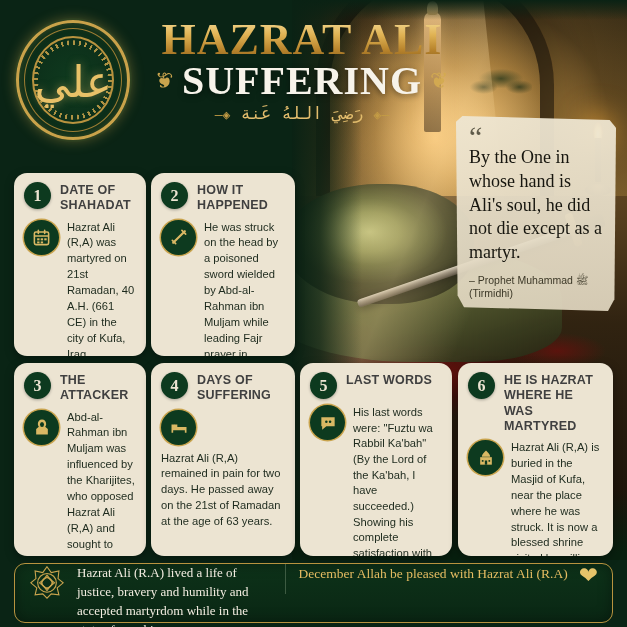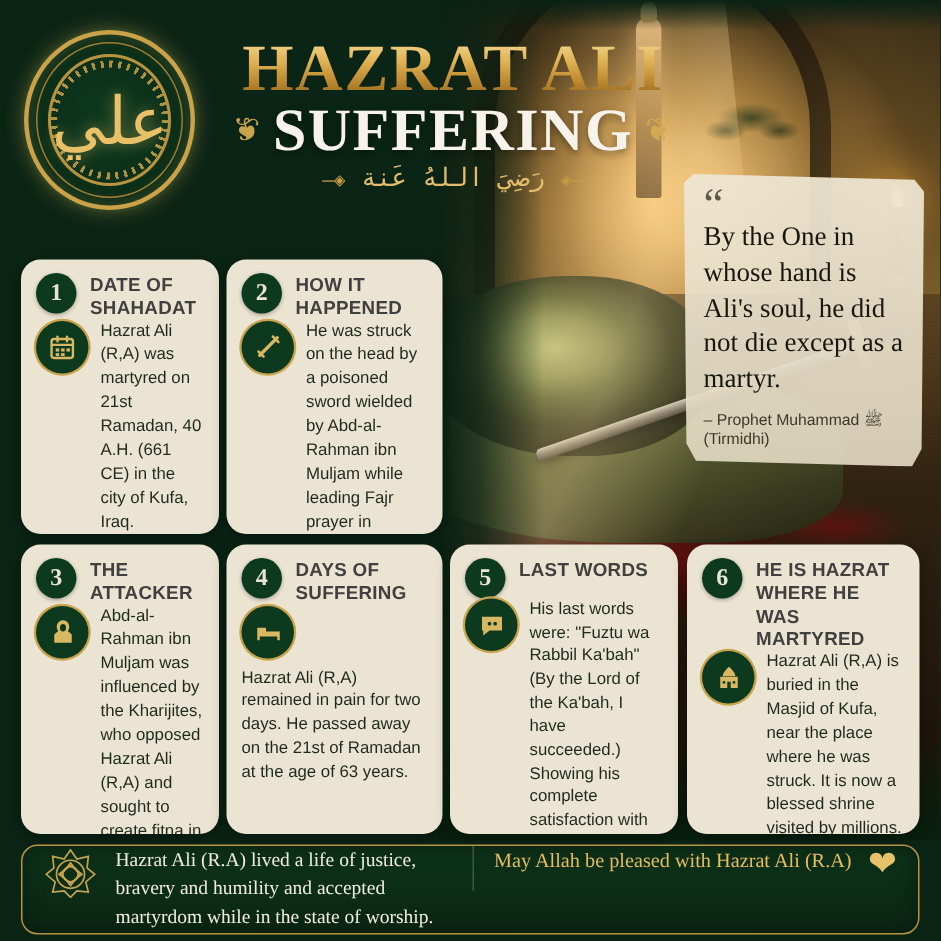--- a/index.html
+++ b/index.html
@@ -183,21 +183,21 @@
     font-family:"Liberation Serif", serif;
     font-size:23px; color:#f3ece0; letter-spacing:.3px;
   }
   .t-main {
     font-family:"Liberation Serif", serif;
     font-weight:700; font-size:44px; line-height:1.0;
     letter-spacing:1px;
     background:linear-gradient(180deg,#f6dd9a 0%, #e0b354 38%, #b8842c 72%, #8e6320 100%);
     -webkit-background-clip:text; background-clip:text;
     color:transparent;
-    margin-top:8px;
+    margin-top:2px;
   }
   .t-sub-row {
     display:flex; align-items:center; justify-content:center; gap:8px; margin-top:-2px;
   }
   .t-sub {
     font-family:"Liberation Serif", serif;
     font-weight:700; font-size:40px; line-height:1.05;
     color:#f7f3ea; letter-spacing:1px;
     text-shadow:0 2px 6px rgba(0,0,0,0.45);
   }
@@ -249,21 +249,21 @@
     color:#ece4d2;
     font-family:"Liberation Serif", serif;
     font-weight:700; font-size:16px;
     display:flex; align-items:center; justify-content:center;
     box-shadow:0 1px 3px rgba(0,0,0,0.3);
   }
   .card-title {
     font-size:12.5px; font-weight:700; line-height:1.22;
     color:#404040; letter-spacing:.2px; padding-top:1px;
   }
-  .card-body { display:flex; gap:8px; margin-top:0; }
+  .card-body { display:flex; gap:8px; margin-top:6px; }
   .icon-circle {
     flex:0 0 auto;
     width:35px; height:35px; border-radius:50%;
     background:#0d3a1f;
     border:1.5px solid #c6a css;
     border:1.5px solid #c6a css;
     display:flex; align-items:center; justify-content:center;
     box-shadow:0 0 0 1.5px #c9a44e;
   }
   .icon-circle svg { display:block; }
@@ -470,17 +470,17 @@
           <polygon points="20,2 25,9 34,7 33,16 39,21 32,27 34,35 25,34 20,39 15,34 6,35 8,27 1,21 7,16 6,7 15,9"></polygon>
           <circle cx="20" cy="21" r="11"></circle>
           <circle cx="20" cy="21" r="6"></circle>
           <polygon points="20,12 27,21 20,30 13,21"></polygon>
           <polygon points="11,21 20,14 29,21 20,28"></polygon>
         </g>
       </svg>
     </div>
     <div class="f-main">Hazrat Ali (R.A) lived a life of justice, bravery and humility and accepted martyrdom while in the state of worship.</div>
     <div class="f-div"></div>
-    <div class="f-dua">May Allah be pleased with Hazrat Ali (R.A)</div>
+    <div class="f-dua">December Allah be pleased with Hazrat Ali (R.A)</div>
     <div class="heart">❤</div>
   </div>
 
 </div>
 
 </body></html>

